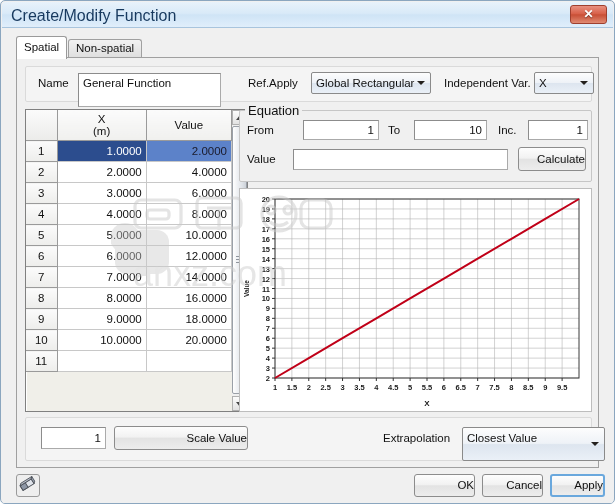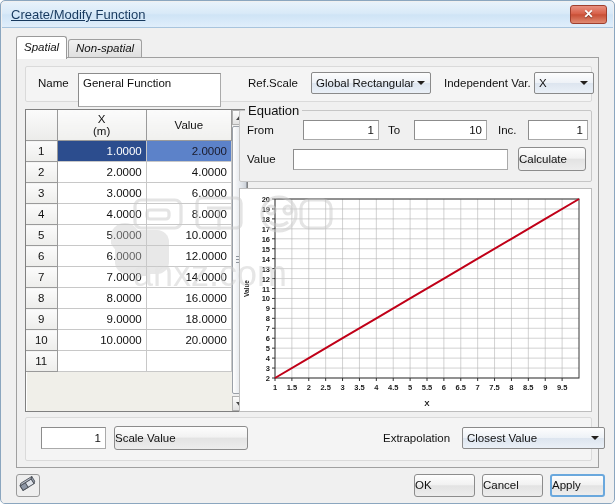--- a/index.html
+++ b/index.html
@@ -29,24 +29,23 @@
     width: 611px; height: 26px;
     box-sizing: border-box;
     background: linear-gradient(to bottom, #e8f2fb 0%, #d9eaf8 45%, #cfe4f6 52%, #e0eefb 100%);
     border-bottom: 1px solid #a8c4dd;
     border-top-left-radius: 4px;
     border-top-right-radius: 4px;
   }
   #title-text {
     position: absolute;
     left: 9px; top: 5px;
-    font-size: 13px;
+    font-size: 16px;
     color: #17395e;
     white-space: nowrap;
-    text-decoration: underline;
   }
   #close-btn {
     position: absolute;
     right: 6px; top: 3px;
     width: 37px; height: 19px;
     box-sizing: border-box;
     border: 1px solid #9e3f2e;
     border-radius: 3px;
     background: linear-gradient(to bottom, #e89080 0%, #d8614a 45%, #c84f36 52%, #e08a72 100%);
     cursor: pointer;
@@ -84,21 +83,20 @@
     box-sizing: border-box;
     border: 1px solid #a0a0a0;
     border-bottom: none;
     border-top-left-radius: 3px;
     border-top-right-radius: 3px;
     font-size: 11.5px;
     color: #111;
     padding: 2px 7px 12px 7px;
     white-space: nowrap;
     cursor: pointer;
-    font-style: italic;
   }
   .tab.active {
     top: 0px;
     height: 23px;
     background: #ffffff;
     border-color: #9a9a9a;
     padding-top: 4px;
     z-index: 3;
   }
   .tab.inactive {
@@ -339,21 +337,21 @@
   #in-value  { left: 276px; top: 91px; width: 215px; height: 21px; }
 
   .button {
     position: absolute;
     box-sizing: border-box;
     background: linear-gradient(to bottom, #fdfdfd 0%, #f2f2f2 45%, #e3e3e3 52%, #ededed 100%);
     border: 1px solid #8c8c8c;
     border-radius: 3px;
     font-size: 11.5px;
     color: #111;
-    text-align: left;
+    text-align: right;
     cursor: pointer;
     white-space: nowrap;
     overflow: hidden;
   }
   .button span { display: block; }
 
   #btn-calculate { left: 501px; top: 89px; width: 68px; height: 24px; line-height: 22px; }
 
   
   #chart-panel {
@@ -372,21 +370,21 @@
     left: 8px; top: 359px;
     width: 567px; height: 44px;
     box-sizing: border-box;
     background: #f4f4f4;
     border: 1px solid #dadada;
     border-radius: 2px;
   }
   #in-scale { left: 15px; top: 9px; width: 65px; height: 22px; line-height: 20px; }
   #btn-scale-value { left: 88px; top: 8px; width: 134px; height: 24px; line-height: 22px; }
   #lbl-extrap { left: 357px; top: 14px; }
-  #cb-extrap { left: 436px; top: 9px; width: 143px; height: 22px; padding-left: 16px; }
+  #cb-extrap { left: 436px; top: 9px; width: 143px; height: 34px; padding-left: 16px; }
 
   
   #bottombar {
     position: absolute;
     left: 0; top: 441px;
     width: 611px; height: 34px;
   }
   #eraser-btn {
     position: absolute;
     left: 14px; top: 5px;
@@ -433,21 +431,21 @@
       <div id="tab-spatial" class="tab active">Spatial</div>
       <div id="tab-nonspatial" class="tab inactive">Non-spatial</div>
     </div>
 
     <div id="tabpage">
 
       <div id="topform">
         <div id="lbl-name" class="fld-label">Name</div>
         <div id="in-name" class="textbox">General Function</div>
 
-        <div id="lbl-refcsys" class="fld-label">Ref.Scale</div>
+        <div id="lbl-refcsys" class="fld-label">Ref.Apply</div>
         <div id="cb-refcsys" class="combo">
           <span class="ctext">Global Rectangular</span>
           <span class="carrow"></span>
         </div>
 
         <div id="lbl-indepvar" class="fld-label">Independent Var.</div>
         <div id="cb-indepvar" class="combo">
           <span class="ctext">X</span>
           <span class="carrow"></span>
         </div>

